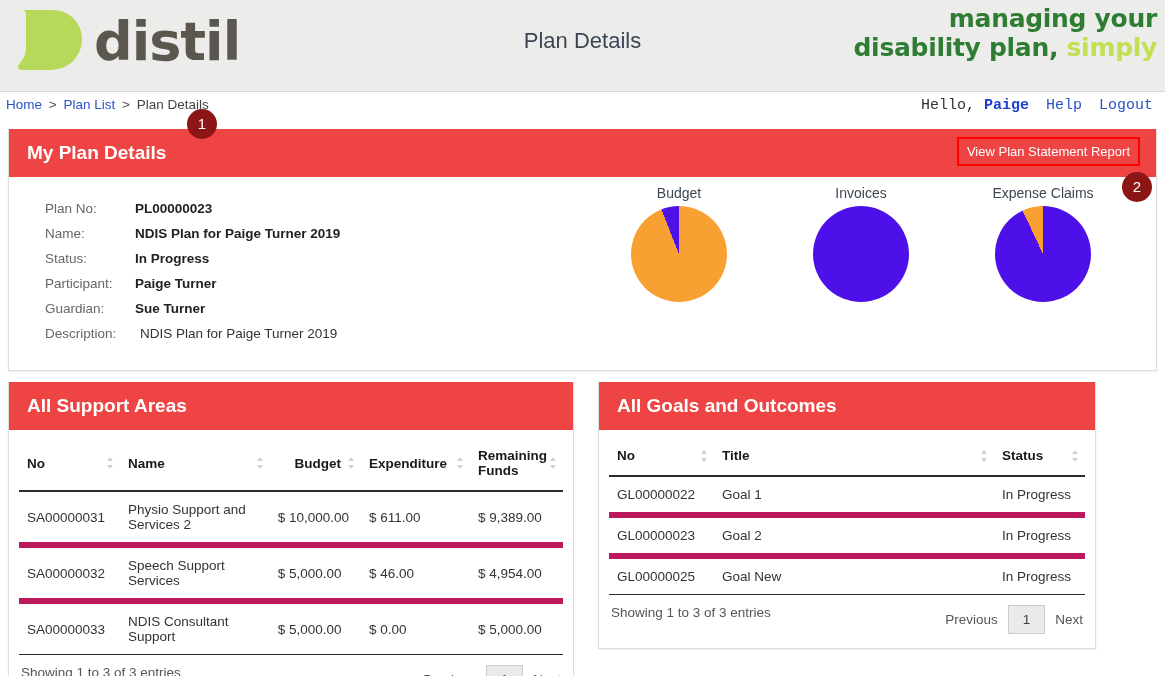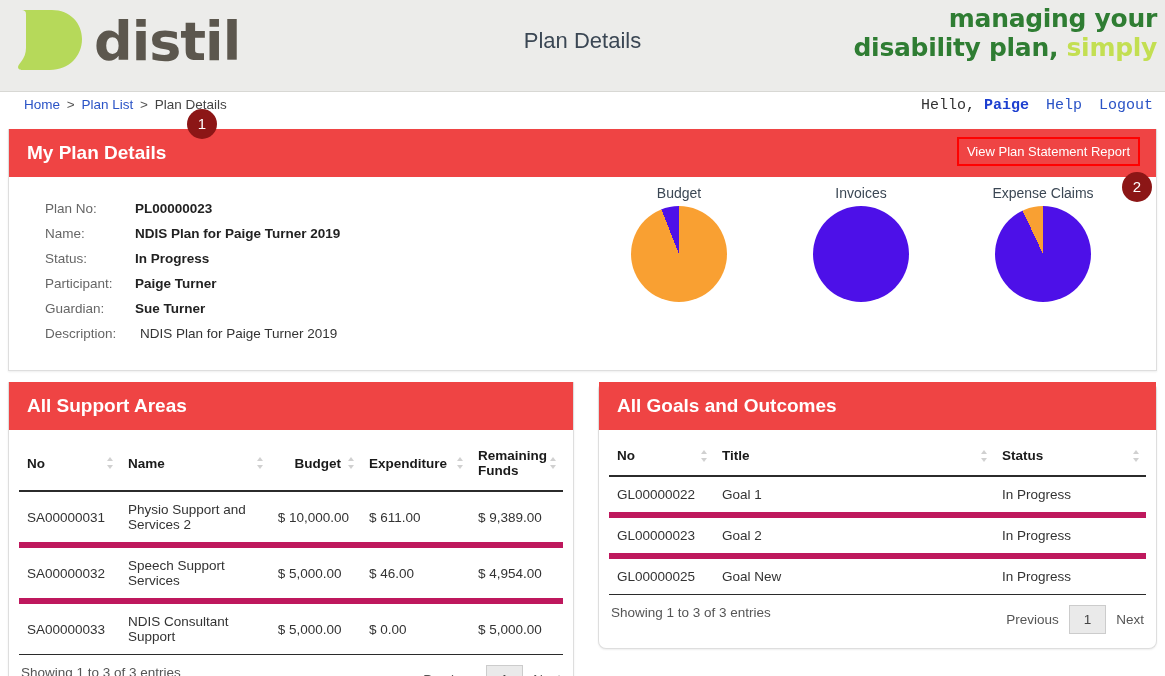--- a/index.html
+++ b/index.html
@@ -53,21 +53,21 @@
   }
   .tagline .simply { color: #c3df52; }
 
   
   .crumbrow {
     position: relative;
     height: 28px;
     padding: 4px 14px 0 10px;
     font-size: 13.5px;
   }
-  .crumbs { position: absolute; left: 24px; top: 5px; color: #555; }
+  .crumbs { position: absolute; left: 6px; top: 5px; color: #555; }
   .crumbs a { color: #2a53c6; text-decoration: none; }
   .crumbs .sep { color: #555; margin: 0 3px; }
   .crumbs .current { color: #444; }
   .userbox { position: absolute; right: 12px; top: 5px; font-size: 15px; color: #333; font-family: Liberation Mono, monospace; }
   .userbox a { color: #2a53c6; text-decoration: none; margin-left: 8px; }
   .userbox .uname { color: #1d3fd0; font-weight: 700; }
 
   
   .panel {
     background: #fff;
@@ -122,21 +122,21 @@
     font-size: 15px;
     text-align: center;
     line-height: 30px;
     font-family: "Liberation Sans", sans-serif;
   }
   #badge1 { left: 187px; top: 109px; }
   #badge2 { left: 1122px; top: 172px; }
 
   
   .left-panel  { position: absolute; left: 8px;   top: 382px; width: 566px; }
-  .right-panel { position: absolute; left: 598px; top: 382px; width: 559px; border-radius: 8px; }
+  .right-panel { position: absolute; left: 598px; top: 382px; width: 498px; }
 
   table { width: 100%; border-collapse: collapse; font-size: 13.5px; }
   thead th {
     text-align: left;
     padding: 12px 8px 12px 8px;
     font-weight: 700;
     color: #1a1a1a;
     border-bottom: 2px solid #2b2b2b;
     vertical-align: middle;
     position: relative;

